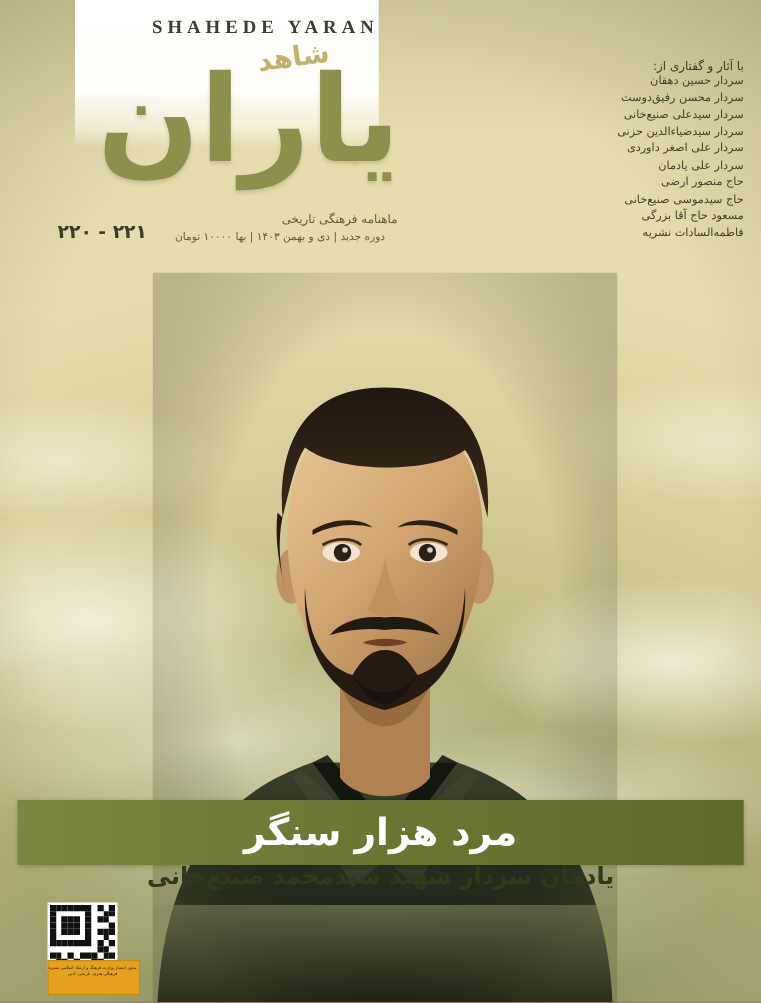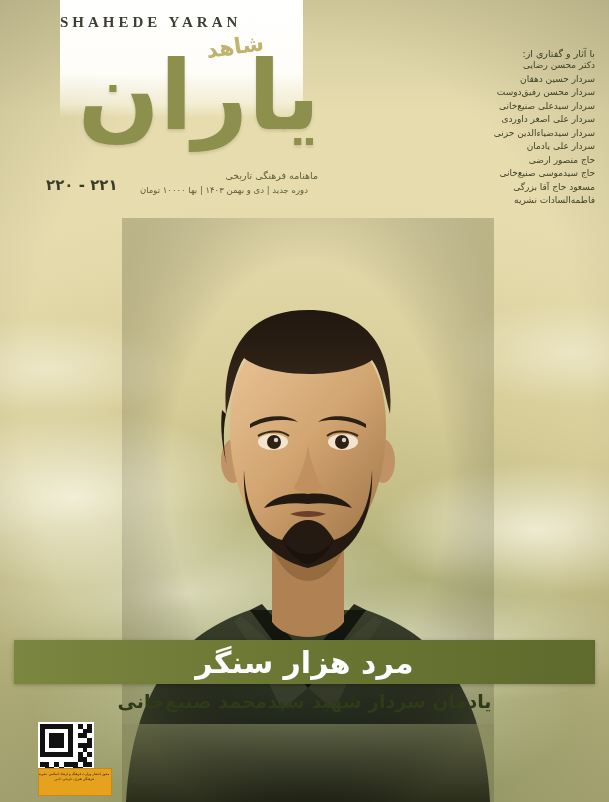--- a/index.html
+++ b/index.html
@@ -52,21 +52,21 @@
     top: 0;
     width: 243px;
     height: 118px;
     background: linear-gradient(to bottom, #ffffff 0%, #fefdf8 62%, rgba(255,253,243,0.55) 88%, rgba(255,253,243,0) 100%);
   }
   .brand-latin {
     position: absolute;
     left: 60px;
     top: 14px;
     width: 243px;
-    text-align: left;
+    text-align: right;
     font-family: "Liberation Serif", serif;
     font-size: 15px;
     letter-spacing: 4px;
     color: #3d3d33;
     font-weight: 700;
   }
 
   
   .logo-wrap {
     position: absolute;
@@ -159,21 +159,21 @@
     height: 584px;
   }
   .portrait svg { display: block; }
 
   
   .title-bar {
     position: absolute;
     left: 14px;
     top: 640px;
     width: 581px;
-    height: 44px;
+    height: 52px;
     background: linear-gradient(to left, #5e6b2d 0%, #6b7733 55%, #7b8640 100%);
     box-shadow: 0 1px 4px rgba(0,0,0,0.25);
   }
   .title-bar-text {
     position: absolute;
     left: 0;
     top: 0;
     width: 100%;
     height: 100%;
     display: flex;
@@ -324,26 +324,25 @@
   <div class="logo-wrap">
     <div class="logo-tag">شاهد</div>
     <div class="logo-main">یاران</div>
     <div class="logo-sub1">ماهنامه فرهنگی تاریخی</div>
     <div class="logo-sub2">دوره جدید | دی و بهمن ۱۴۰۳ | بها ۱۰۰۰۰ تومان</div>
   </div>
   <div class="issue-number">۲۲۱ - ۲۲۰</div>
 
   <div class="contrib">
     <div class="contrib-title">با آثار و گفتاری از:</div>
-    <div class="contrib-item">دکتر محسن رضایی</div>
     <div class="contrib-item">سردار حسین دهقان</div>
     <div class="contrib-item">سردار محسن رفیق‌دوست</div>
     <div class="contrib-item">سردار سیدعلی صنیع‌خانی</div>
+    <div class="contrib-item">سردار سیدضیاءالدین حزنی</div>
     <div class="contrib-item">سردار علی اصغر داوردی</div>
-    <div class="contrib-item">سردار سیدضیاءالدین حزنی</div>
     <div class="contrib-item">سردار علی یادمان</div>
     <div class="contrib-item">حاج منصور ارضی</div>
     <div class="contrib-item">حاج سیدموسی صنیع‌خانی</div>
     <div class="contrib-item">مسعود حاج آقا بزرگی</div>
     <div class="contrib-item">فاطمه‌السادات نشریه</div>
   </div>
 
   <div class="title-bar">
     <div class="title-bar-text">مرد هزار سنگر</div>
   </div>

